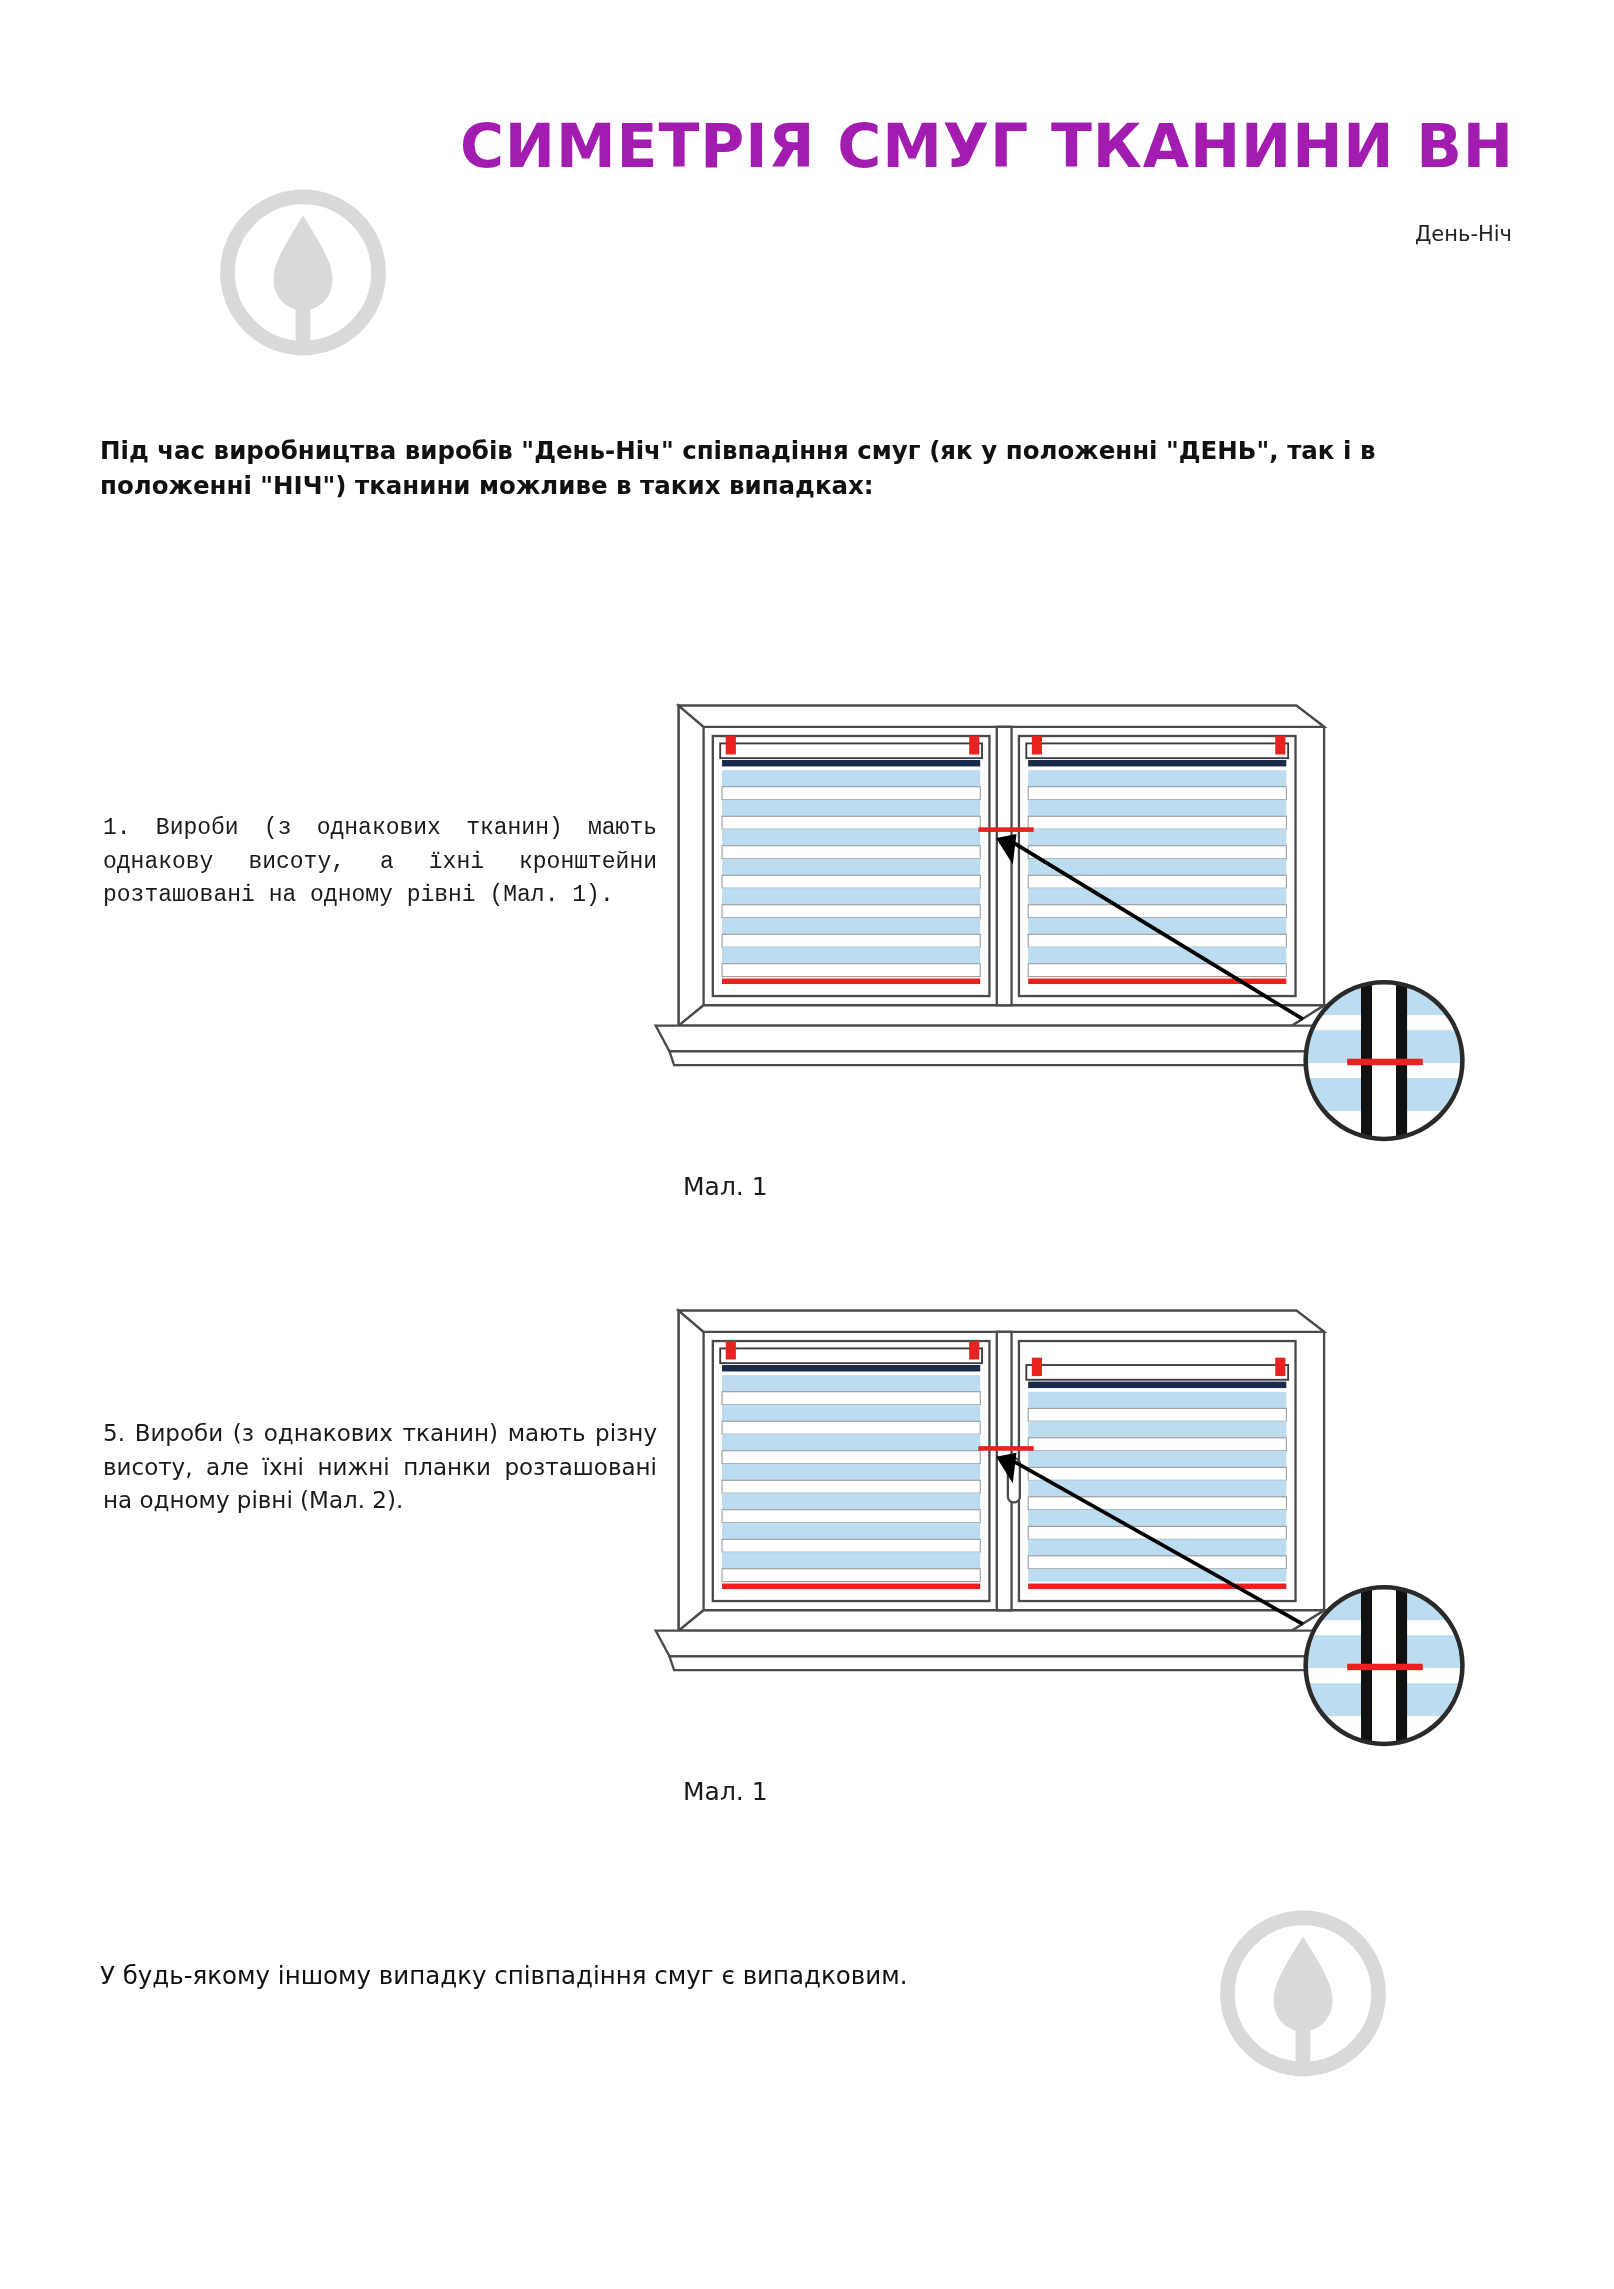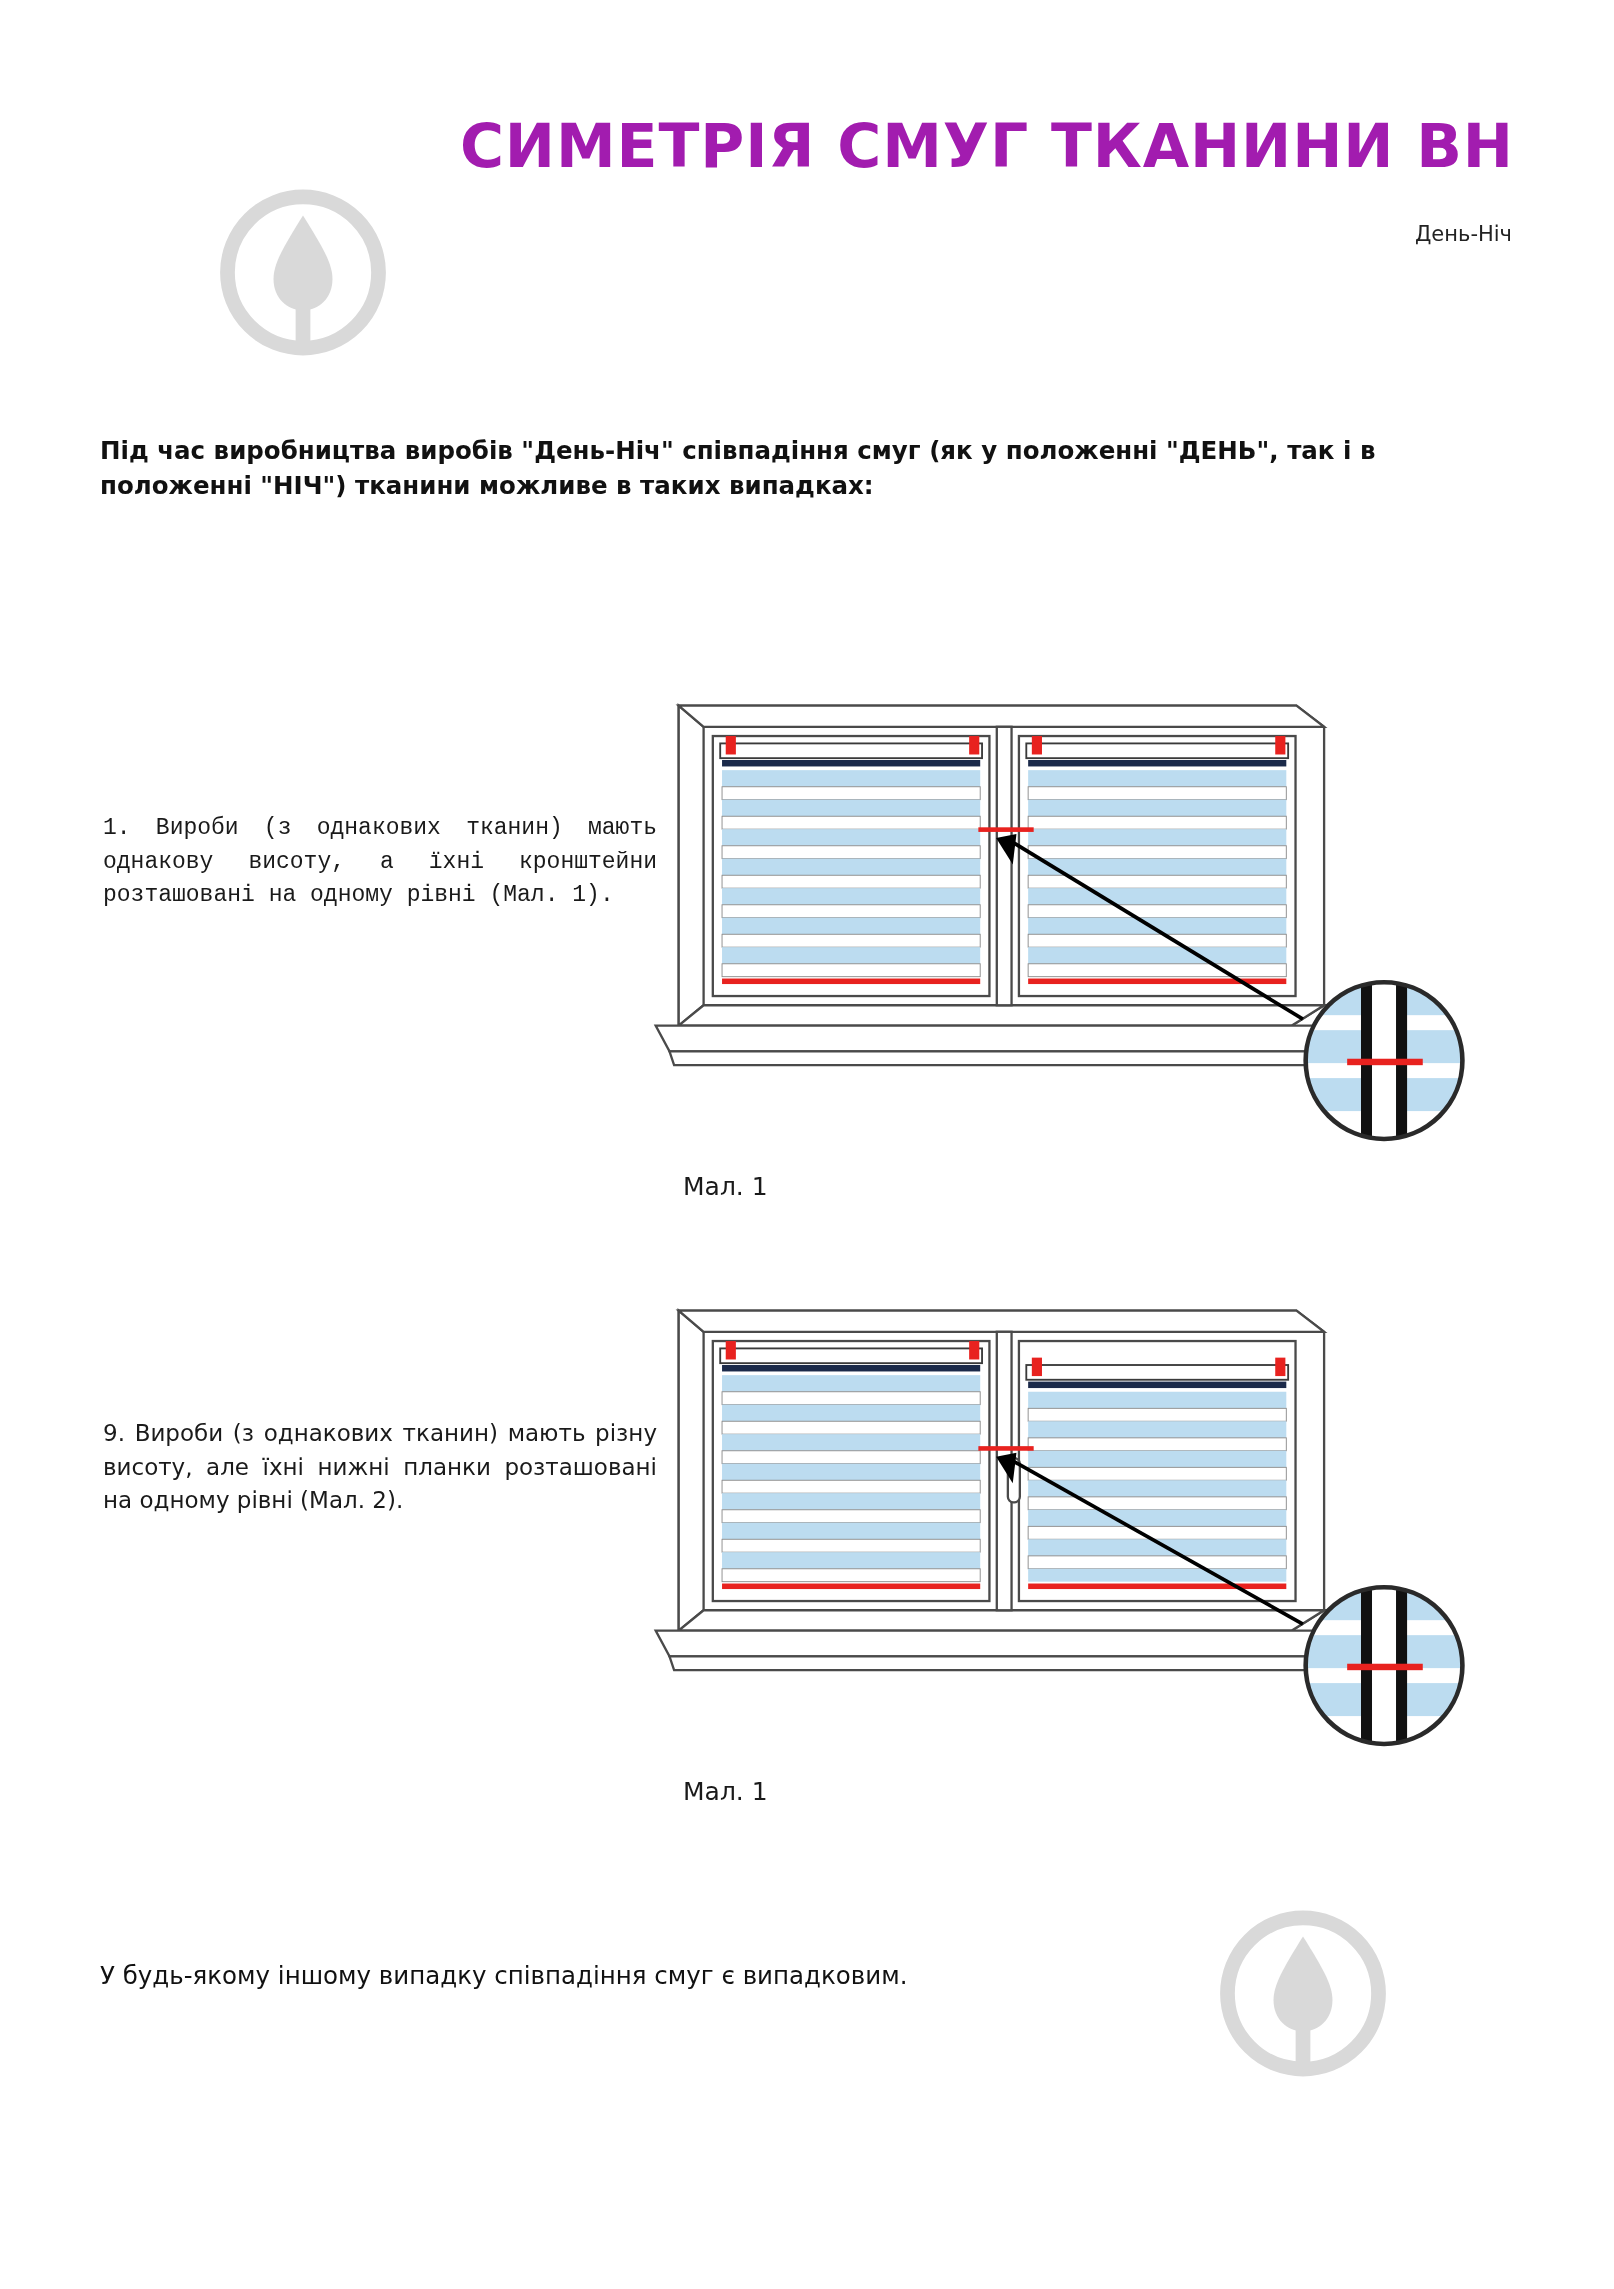--- a/index.html
+++ b/index.html
@@ -207,21 +207,21 @@
         <rect x="787" y="305" width="26" height="170" fill="#ffffff"></rect>
         <rect x="813" y="305" width="12" height="170" fill="#111111"></rect>
 
         <rect x="760" y="388" width="82" height="7" fill="#e8221f"></rect>
       </g>
       <circle cx="800" cy="390" r="85" fill="none" stroke="#2a2a2a" stroke-width="5"></circle>
     </g>
   </svg>
 </div>
 
-<div class="block-text block-2-text">9. Вироби (з однакових тканин) мають різну висоту, але їхні нижні планки розташовані на одному рівні (Мал. 2).</div>
+<div class="block-text block-2-text">5. Вироби (з однакових тканин) мають різну висоту, але їхні нижні планки розташовані на одному рівні (Мал. 2).</div>
 <div class="fig-caption cap-2">Мал. 1</div>
 
 <div class="figure fig-2">
   <svg width="886" height="461" viewBox="0 0 960 500" xmlns="http://www.w3.org/2000/svg">
 
     <g stroke="#4a4a4a" stroke-width="2.5" fill="#ffffff">
       <polygon points="35,5 705,5 735,28 735,330 700,352 35,352"></polygon>
       <polygon points="35,5 62,28 62,330 35,352"></polygon>
       <polygon points="35,5 705,5 735,28 62,28"></polygon>
       <polygon points="62,330 735,330 700,352 35,352"></polygon>

